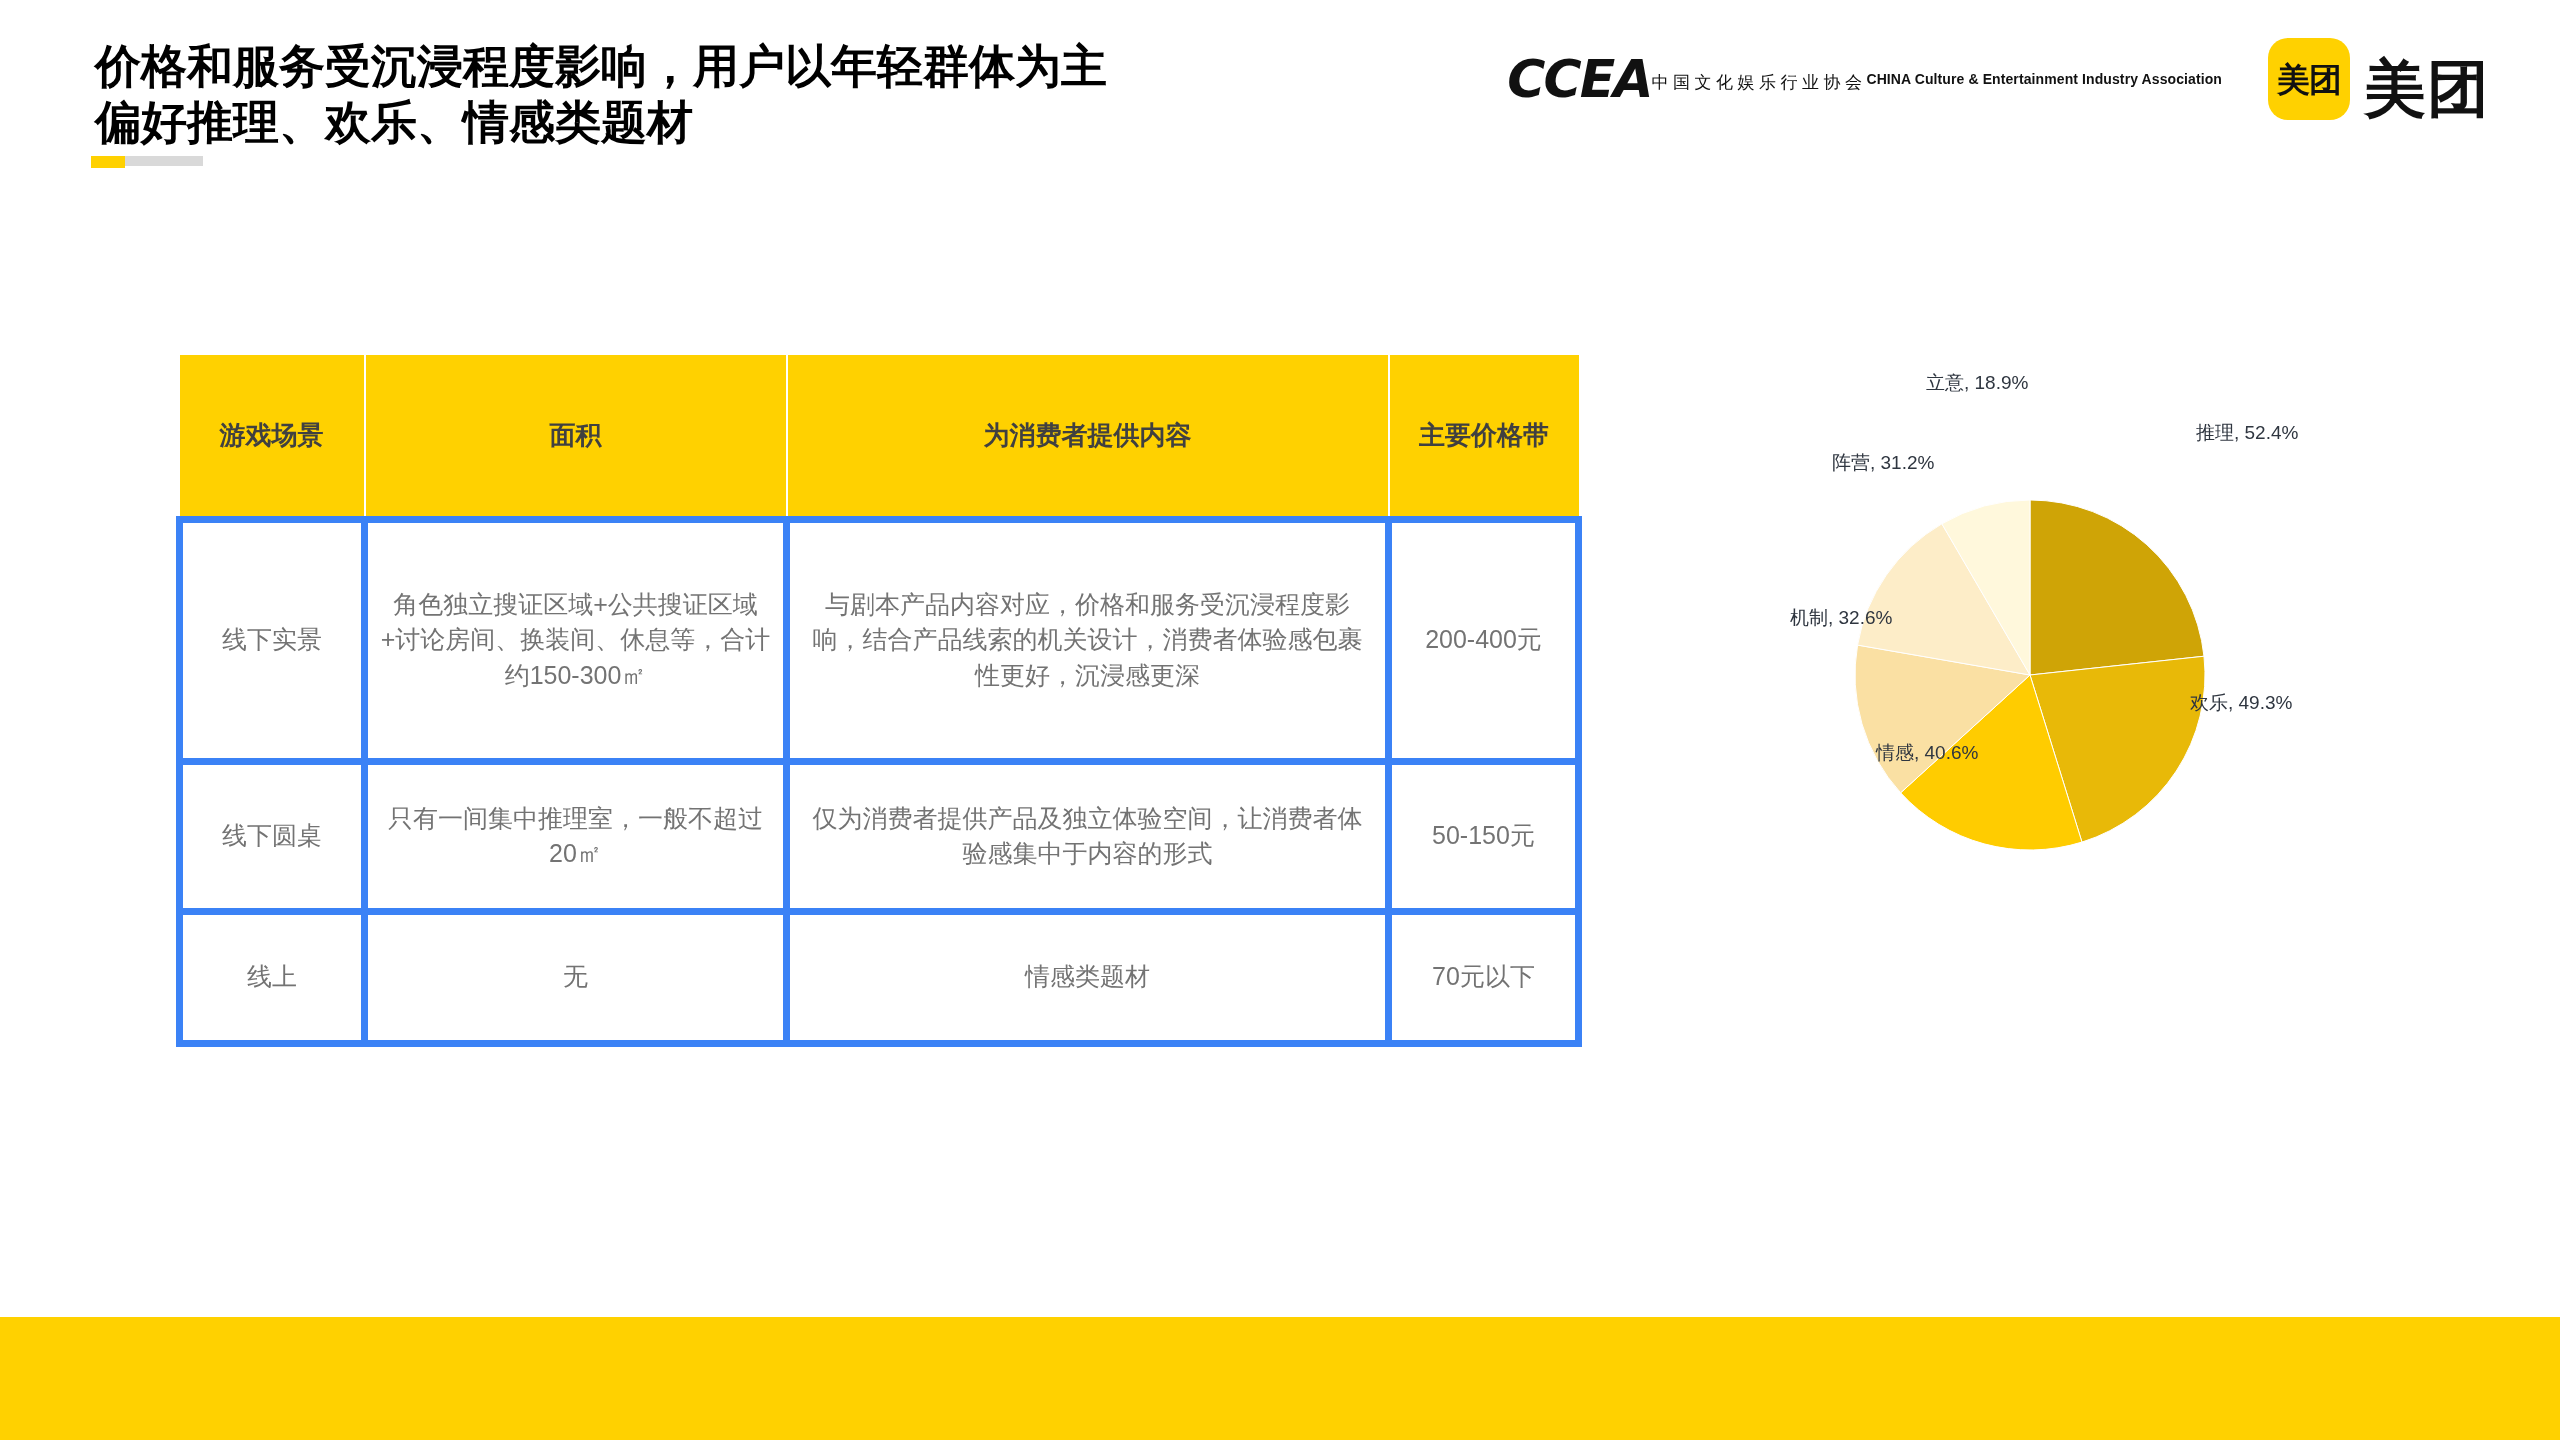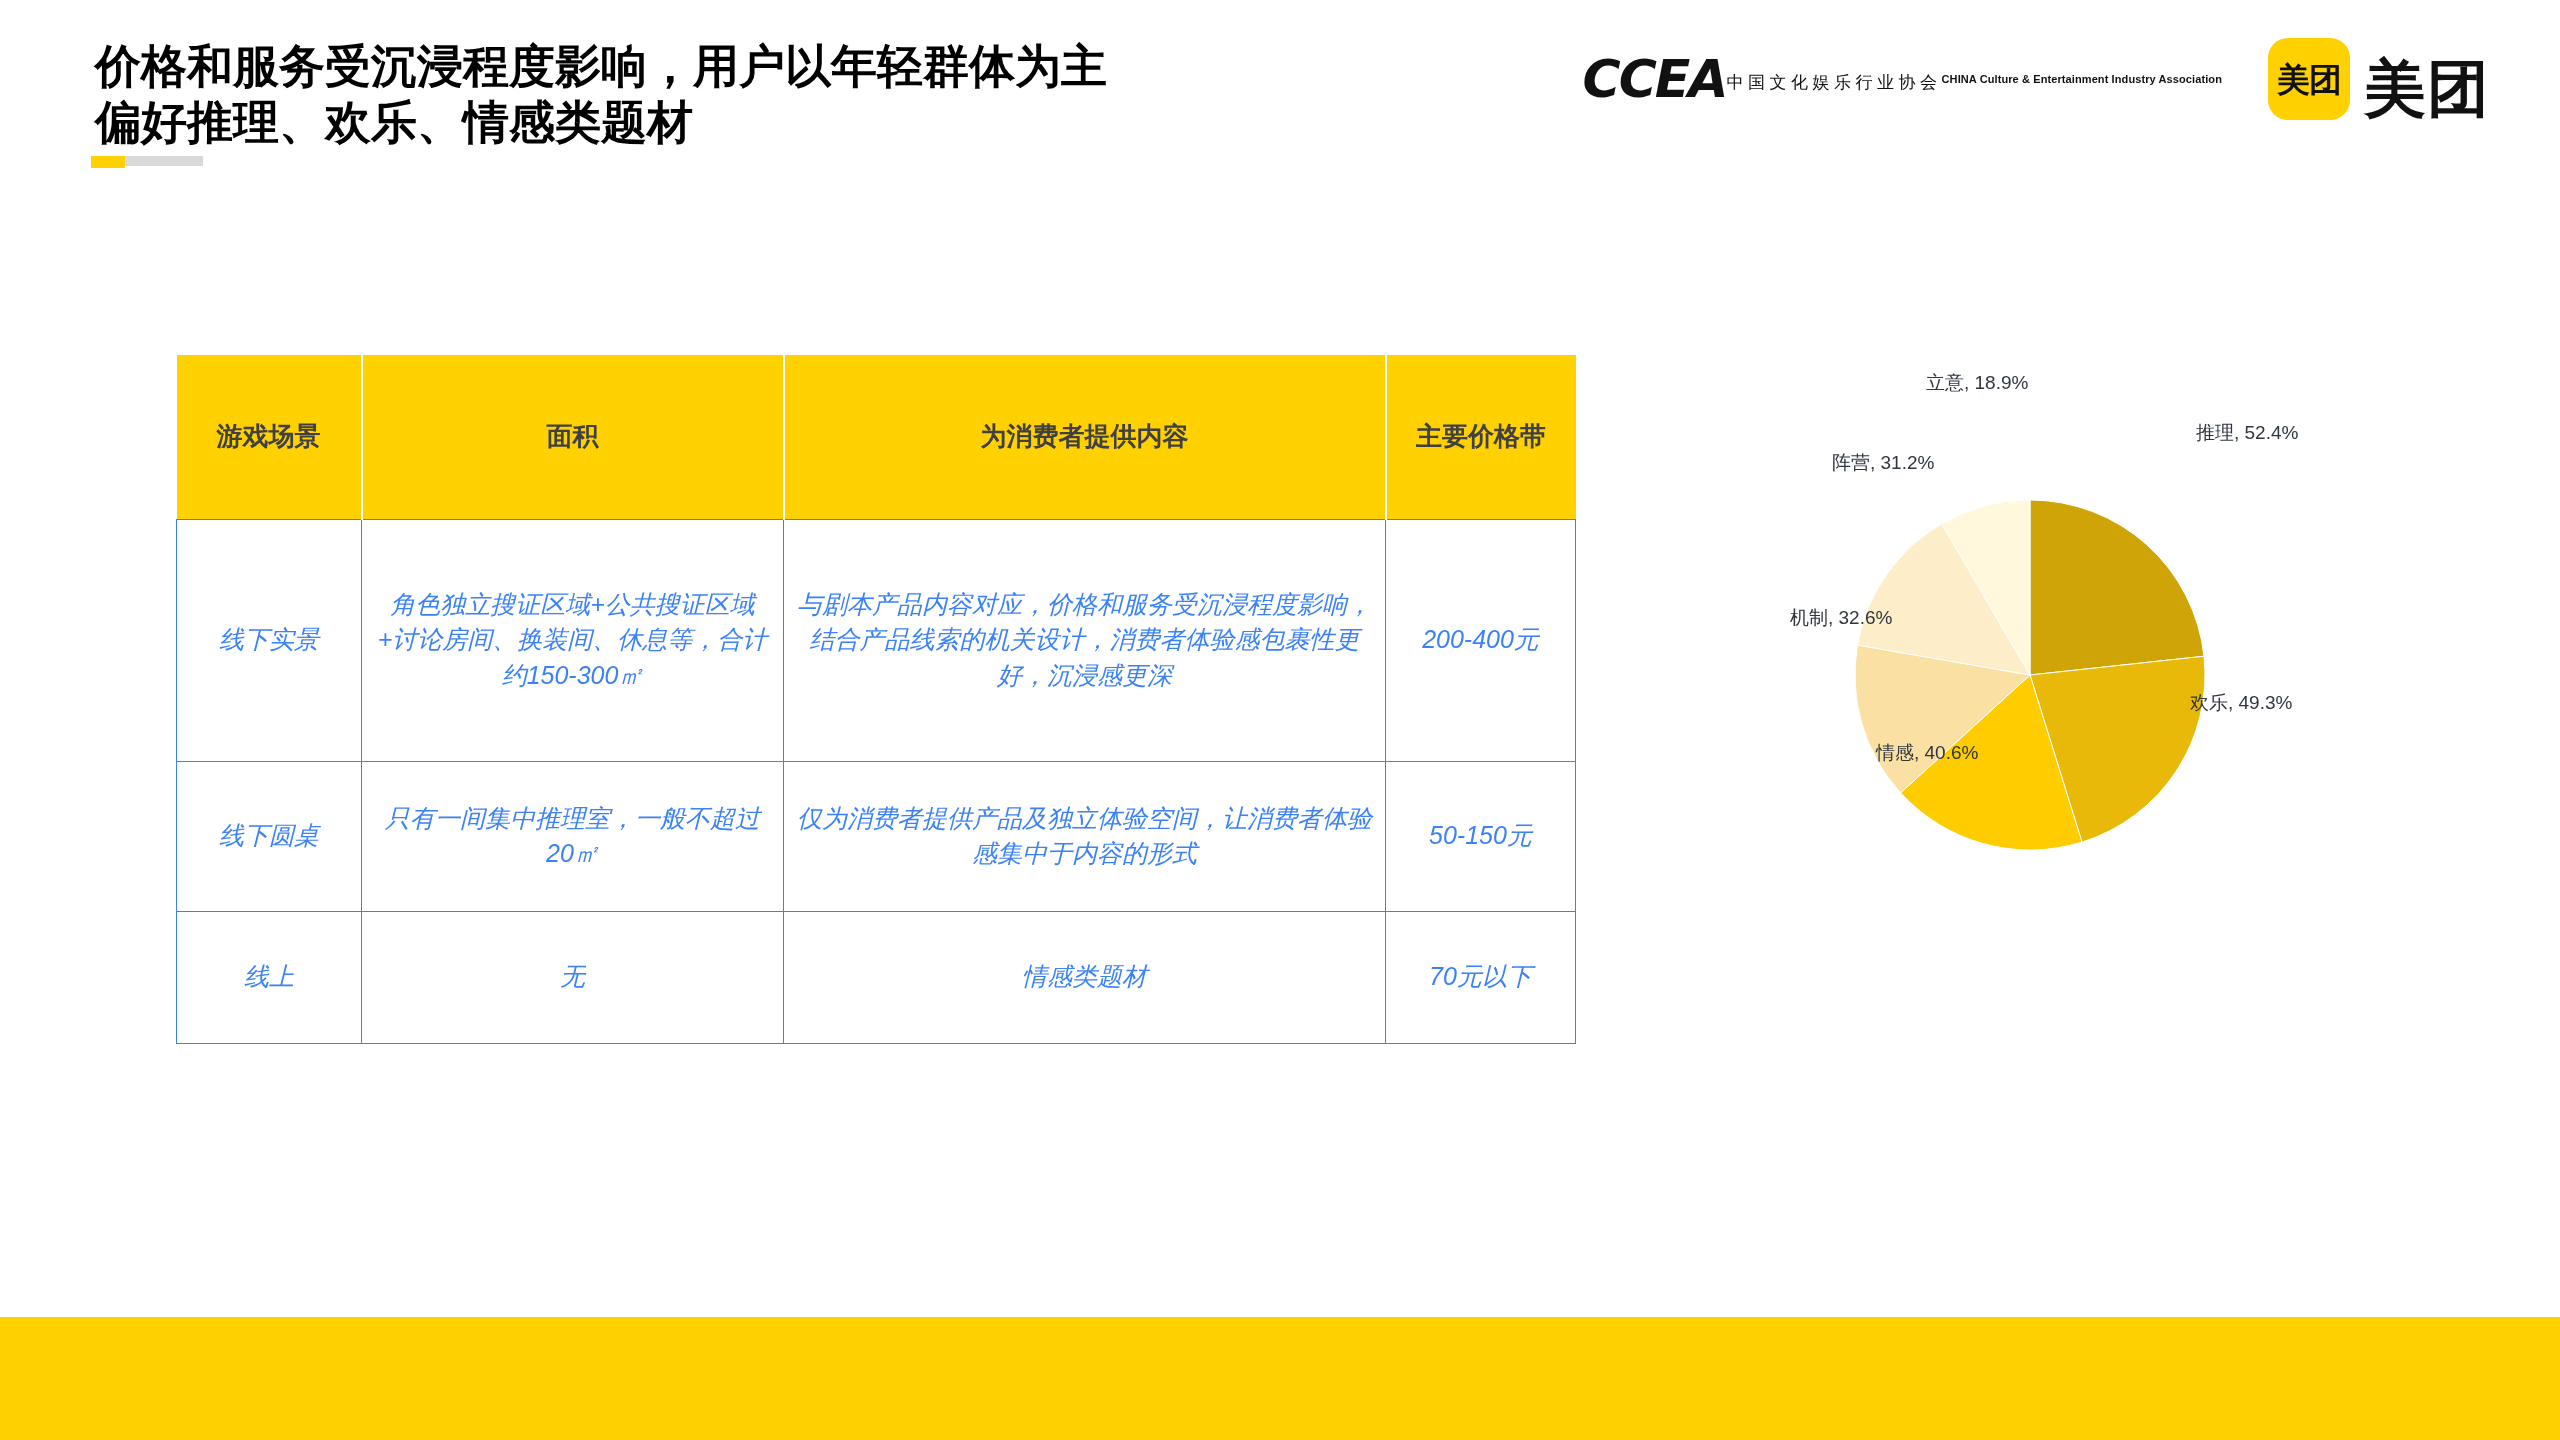--- a/index.html
+++ b/index.html
@@ -41,21 +41,21 @@
   #ccea-word {
     font-size: 52px; font-weight: bold; font-style: italic;
     letter-spacing: -2px; color: #111; line-height: 1;
     font-family: "DejaVu Sans", sans-serif;
   }
   #ccea-cn {
     font-size: 17px; color: #111; letter-spacing: 4.5px;
     margin-top: 7px; font-weight: normal;
   }
   #ccea-en {
-    font-size: 11px; color: #111; letter-spacing: 0.1px;
+    font-size: 14px; color: #111; letter-spacing: 0.1px;
     margin-top: 0; font-weight: bold; white-space: nowrap;
   }
   #meituan-logo { display: flex; align-items: flex-end; gap: 14px; }
   #mt-badge {
     width: 82px; height: 82px; background: #FFD100; border-radius: 20px;
     display: flex; align-items: center; justify-content: center;
   }
   #mt-badge-text {
     font-size: 33px; font-weight: bold; color: #111; line-height: 1;
     letter-spacing: -1px;
@@ -71,23 +71,23 @@
     width: 1399px; border-collapse: collapse;
     table-layout: fixed;
   }
   #scene-table th {
     background: #FFD100; color: #404040; font-size: 26px; font-weight: bold;
     height: 164px; vertical-align: middle; text-align: center;
     border-right: 2px solid #ffffff;
   }
   #scene-table th:last-child { border-right: none; text-align: center; }
   #scene-table td {
-    border: 1px solid #3b82f6; font-size: 25px; color: #3b82f6;
+    border: 7px solid #3b82f6; font-size: 25px; color: #737373;
     text-align: center; vertical-align: middle;
-    padding: 18px 12px; line-height: 1.42; font-style: italic;
+    padding: 18px 12px; line-height: 1.42;
   }
   #scene-table tr.r1 td { height: 242px; }
   #scene-table tr.r2 td { height: 150px; }
   #scene-table tr.r3 td { height: 132px; }
   .col-scene { width: 185px; }
   .col-area  { width: 422px; }
   .col-content { width: 602px; }
   .col-price { width: 190px; }
 
   

